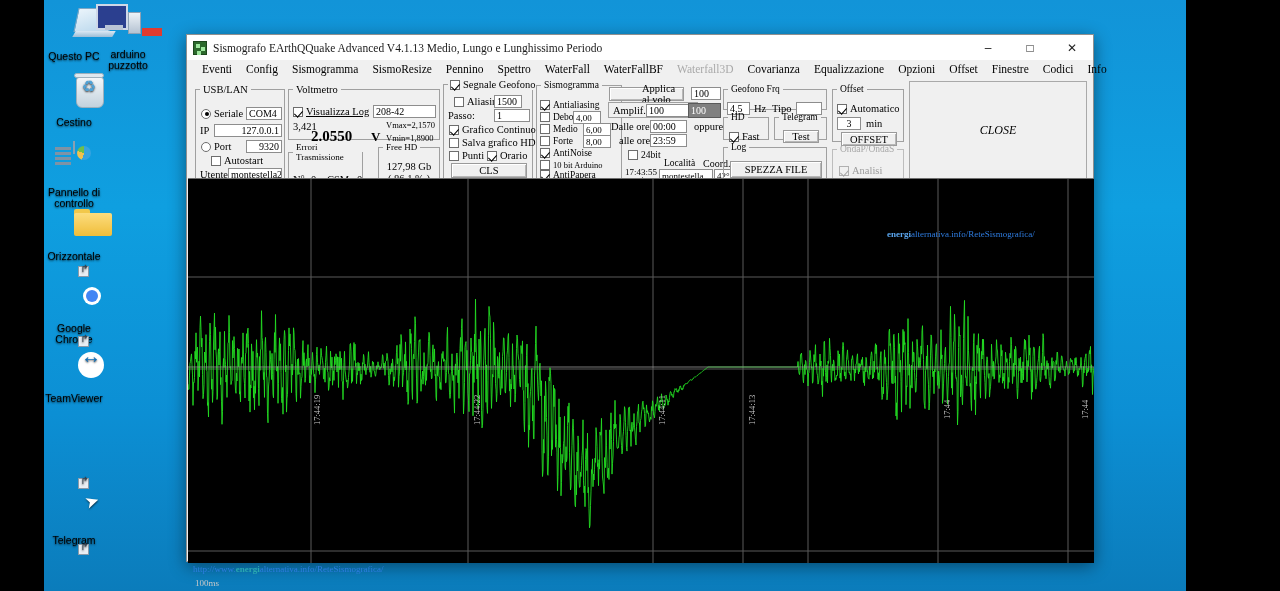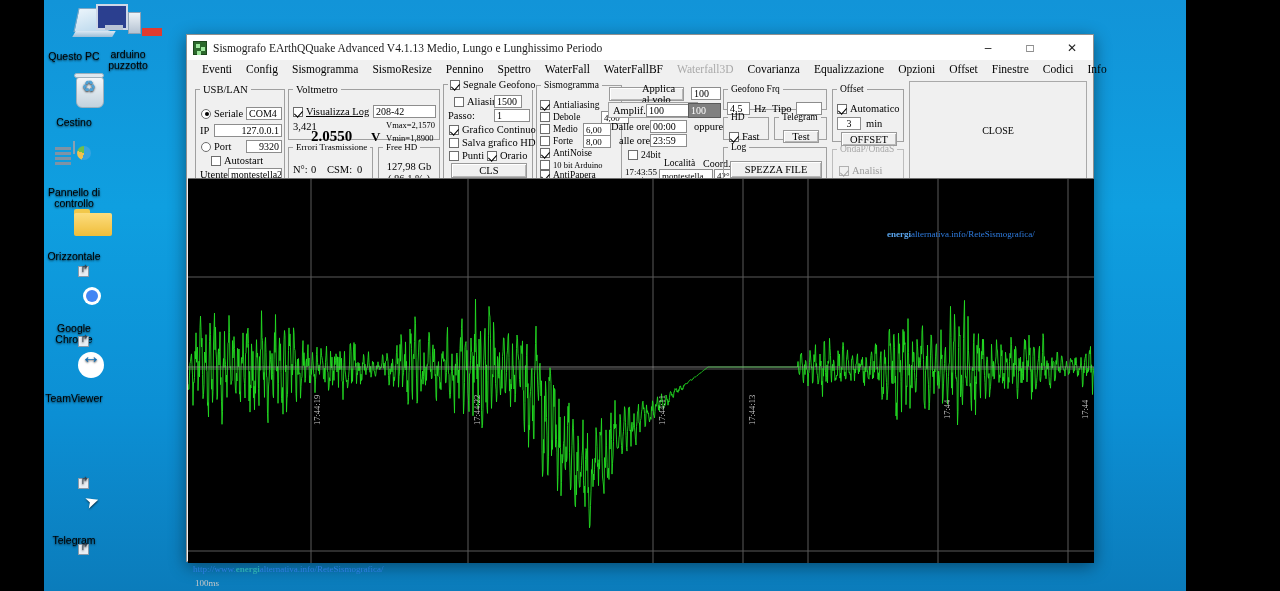--- a/index.html
+++ b/index.html
@@ -325,21 +325,21 @@
         <span class="lbl" style="text-decoration:underline">Visualizza Log</span>
       </div>
       <div class="tbox" style="position:absolute;left:84px;top:10px;width:63px;">208-42</div>
       <span class="lbl" style="position:absolute;left:4px;top:26px;">3,421</span>
       <span style="position:absolute;left:22px;top:33px;font-size:15px;font-weight:bold;">2.0550</span>
       <span style="position:absolute;left:82px;top:34px;font-size:13px;font-weight:bold;">V</span>
       <span class="lbl" style="position:absolute;left:97px;top:25px;font-size:8.5px;">Vmax=2,1570</span>
       <span class="lbl" style="position:absolute;left:97px;top:38px;font-size:8.5px;">Vmin=1,8900</span>
     </fieldset>
 
-    <fieldset class="gb" style="left:97px; top:62px; width:85px; height:37px;">
+    <fieldset class="gb" style="left:97px; top:62px; width:75px; height:37px;">
       <legend style="font-size:9px">Errori Trasmissione</legend>
       <span class="lbl" style="position:absolute;left:4px;top:12px;">N°:</span>
       <span class="lbl" style="position:absolute;left:22px;top:12px;">0</span>
       <span class="lbl" style="position:absolute;left:38px;top:12px;">CSM:</span>
       <span class="lbl" style="position:absolute;left:68px;top:12px;">0</span>
     </fieldset>
 
     <fieldset class="gb" style="left:187px; top:62px; width:62px; height:37px;">
       <legend style="font-size:9px">Free HD</legend>
       <span class="lbl" style="position:absolute;left:0;top:9px;width:100%;text-align:center;">127,98 Gb</span>
@@ -382,21 +382,21 @@
     <fieldset class="gb" style="left:345px; top:0px; width:86px; height:99px;">
       <legend style="font-size:9.5px">Sismogramma</legend>
       <div class="cbx" style="position:absolute;left:3px;top:10px;">
         <span class="box chk"></span>
         <span class="lbl" style="font-size:9.5px">Antialiasing</span>
       </div>
       <div class="cbx" style="position:absolute;left:3px;top:22px;">
         <span class="box"></span>
         <span class="lbl" style="font-size:9.5px">Debole</span>
       </div>
-      <div class="tbox" style="position:absolute;left:64px;top:21px;width:28px;font-size:9px;">4,00</div>
+      <div class="tbox" style="position:absolute;left:36px;top:21px;width:28px;font-size:9px;">4,00</div>
       <div class="cbx" style="position:absolute;left:3px;top:34px;">
         <span class="box"></span>
         <span class="lbl" style="font-size:9.5px">Medio</span>
       </div>
       <div class="tbox" style="position:absolute;left:46px;top:33px;width:28px;font-size:9px;">6,00</div>
       <div class="cbx" style="position:absolute;left:3px;top:46px;">
         <span class="box"></span>
         <span class="lbl" style="font-size:9.5px">Forte</span>
       </div>
       <div class="tbox" style="position:absolute;left:46px;top:45px;width:28px;font-size:9px;">8,00</div>
@@ -483,21 +483,21 @@
 
     <fieldset class="gb" style="left:641px; top:64px; width:72px; height:35px;border-color:#bdbdbd;">
       <legend style="font-size:9.5px;color:#a8a8a8">OndaP/OndaS</legend>
       <div class="cbx" style="position:absolute;left:6px;top:11px;">
         <span class="box chk dim dimbx"></span>
         <span class="lbl dim">Analisi</span>
       </div>
     </fieldset>
 
     <div style="position:absolute;left:718px;top:1px;width:178px;height:98px;border:1px solid #a9a9a9;background:#f0f0f0;display:flex;align-items:center;justify-content:center;">
-      <span style="font-size:10px;font-family:'Liberation Serif',serif;">CLOSE</span>
+      <span style="font-size:12px;font-style:italic;font-family:'Liberation Serif',serif;">CLOSE</span>
     </div>
   </div>
 
   <div id="chartwrap">
     <svg id="chart" viewBox="0 0 906 384" preserveAspectRatio="none">
       <rect x="0" y="0" width="906" height="384" fill="#000"></rect>
       <g id="grid" stroke="#5a5a5a" stroke-width="1">
           <line x1="123" y1="0" x2="123" y2="384"></line>
           <line x1="280" y1="0" x2="280" y2="384"></line>
           <line x1="465" y1="0" x2="465" y2="384"></line>

